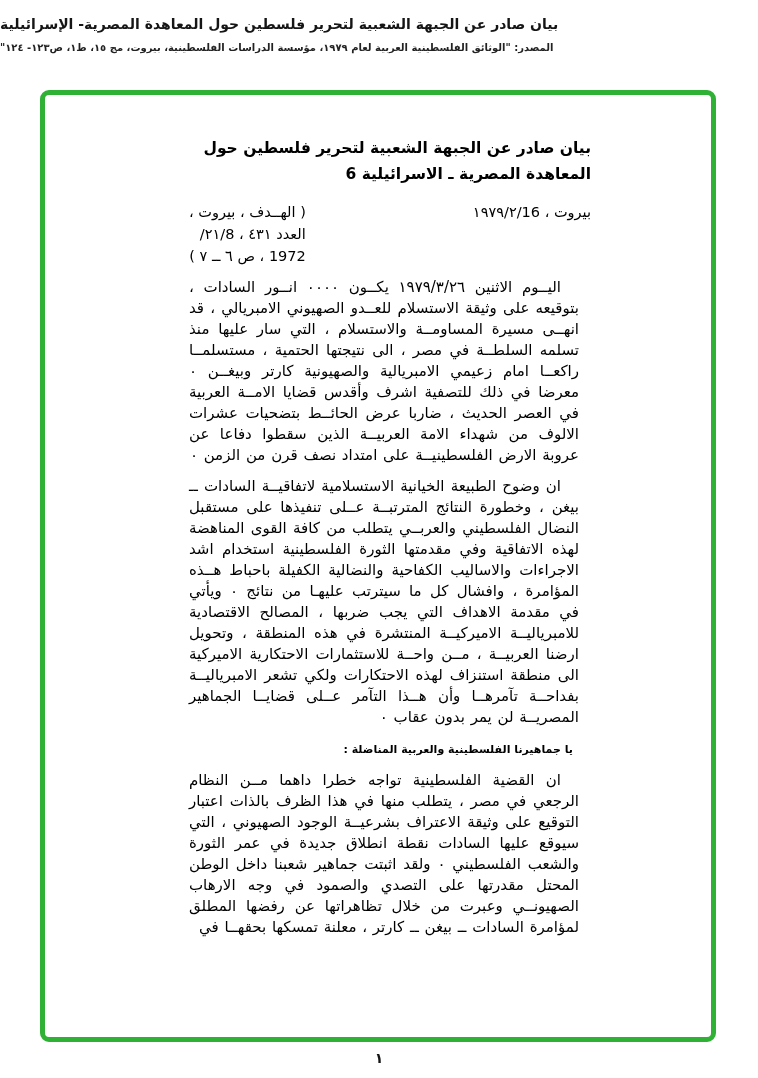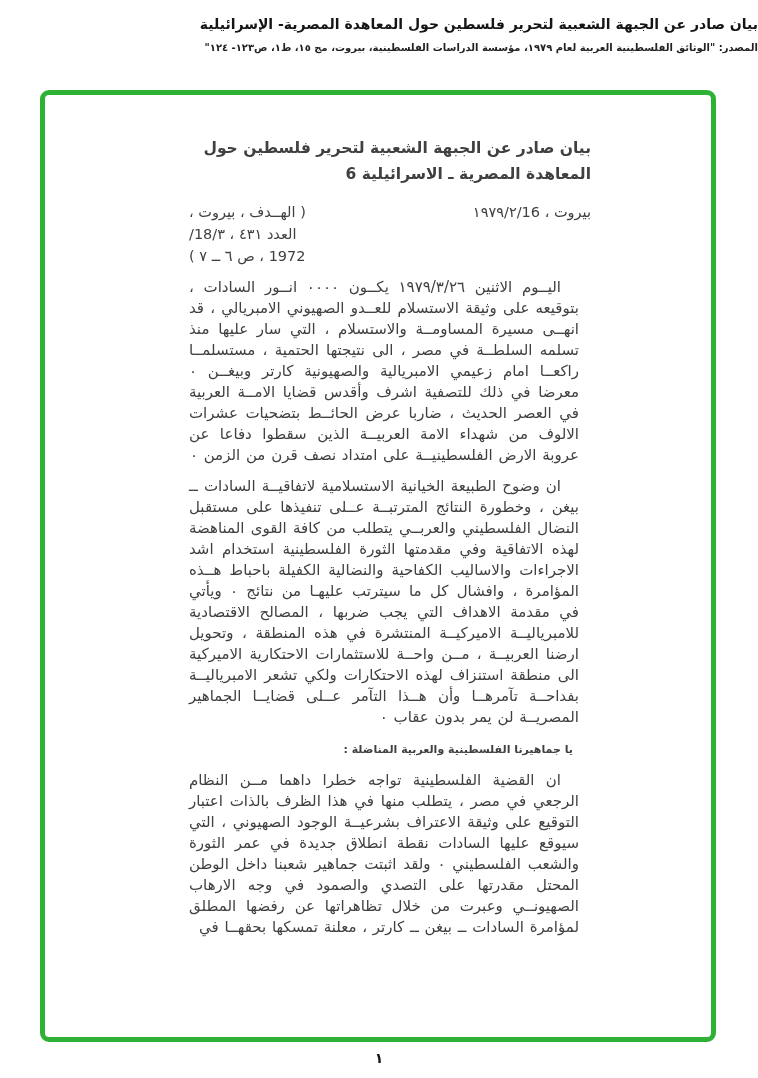--- a/index.html
+++ b/index.html
@@ -16,21 +16,21 @@
     width: 758px;
     height: 1078px;
     background: #ffffff;
     overflow: hidden;
   }
   .top-header {
     position: absolute;
     top: 16px;
     left: 0;
     width: 100%;
-    text-align: right;
+    text-align: left;
     direction: rtl;
   }
   .h-title {
     font-weight: bold;
     font-size: 14px;
     letter-spacing: 0;
   }
   .h-source {
     font-weight: bold;
     font-size: 10px;
@@ -47,36 +47,36 @@
     border-radius: 9px;
     box-sizing: content-box;
     overflow: hidden;
     background: #ffffff;
   }
   .content {
     direction: rtl;
     text-align: right;
     width: 402px;
     margin: 40px 120px 0 auto;
-    color: #404040;
+    color: #000000;
   }
   .doc-title {
     font-weight: bold;
     font-size: 15.5px;
     line-height: 26px;
   }
   .dateline-row {
     display: flex;
     justify-content: space-between;
     align-items: flex-start;
     margin-top: 14px;
     font-size: 14.5px;
     line-height: 22px;
   }
-  .citation-block { text-align: left; }
+  .citation-block { text-align: right; }
   .para {
     font-size: 15px;
     line-height: 21px;
     text-align: justify;
     text-align-last: right;
     text-indent: 18px;
     margin: 10px 12px 0 0;
     word-spacing: 1px;
   }
   .subheading {
@@ -111,21 +111,21 @@
 
       <div class="doc-title">
         <div>بيان صادر عن الجبهة الشعبية لتحرير فلسطين حول</div>
         <div>المعاهدة المصرية ـ الاسرائيلية 6</div>
       </div>
 
       <div class="dateline-row">
         <div class="dateline">بيروت ، ١٩٧٩/٢/16</div>
         <div class="citation-block">
           <div>( الهــدف ، بيروت ،</div>
-          <div>العدد ٤٣١ ، 18/٣/</div>
+          <div>العدد ٤٣١ ، ٢١/8/</div>
           <div>1972 ، ص ٦ ــ ٧ )</div>
         </div>
       </div>
 
       <p class="para">اليــوم الاثنين ١٩٧٩/٣/٢٦ يكــون ٠٠٠٠ انــور السادات ، بتوقيعه على وثيقة الاستسلام للعــدو الصهيوني الامبريالي ، قد انهــى مسيرة المساومــة والاستسلام ، التي سار عليها منذ تسلمه السلطــة في مصر ، الى نتيجتها الحتمية ، مستسلمــا راكعــا امام زعيمي الامبريالية والصهيونية كارتر وبيغــن ٠ معرضا في ذلك للتصفية اشرف وأقدس قضايا الامــة العربية في العصر الحديث ، ضاربا عرض الحائــط بتضحيات عشرات الالوف من شهداء الامة العربيــة الذين سقطوا دفاعا عن عروبة الارض الفلسطينيــة على امتداد نصف قرن من الزمن ٠</p>
 
       <p class="para">ان وضوح الطبيعة الخيانية الاستسلامية لاتفاقيــة السادات ــ بيغن ، وخطورة النتائج المترتبــة عــلى تنفيذها على مستقبل النضال الفلسطيني والعربــي يتطلب من كافة القوى المناهضة لهذه الاتفاقية وفي مقدمتها الثورة الفلسطينية استخدام اشد الاجراءات والاساليب الكفاحية والنضالية الكفيلة باحباط هــذه المؤامرة ، وافشال كل ما سيترتب عليهـا من نتائج ٠ ويأتي في مقدمة الاهداف التي يجب ضربها ، المصالح الاقتصادية للامبرياليــة الاميركيــة المنتشرة في هذه المنطقة ، وتحويل ارضنا العربيــة ، مــن واحــة للاستثمارات الاحتكارية الاميركية الى منطقة استنزاف لهذه الاحتكارات ولكي تشعر الامبرياليــة بفداحــة تآمرهــا وأن هــذا التآمر عــلى قضايــا الجماهير المصريــة لن يمر بدون عقاب ٠</p>
 
       <div class="subheading">يا جماهيرنا الفلسطينية والعربية المناضلة :</div>
 

